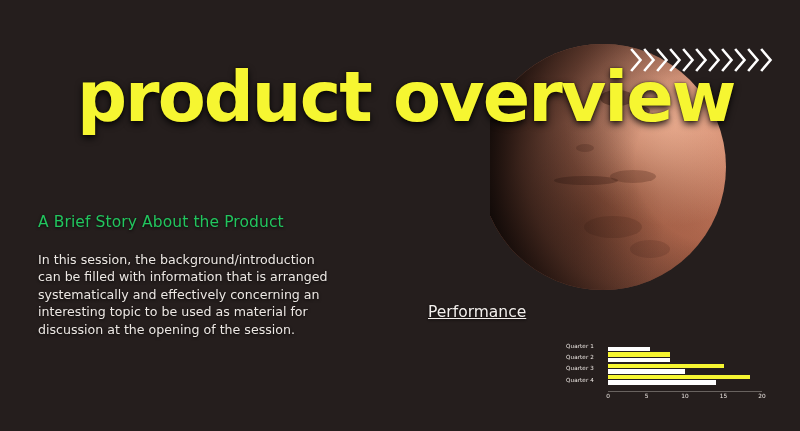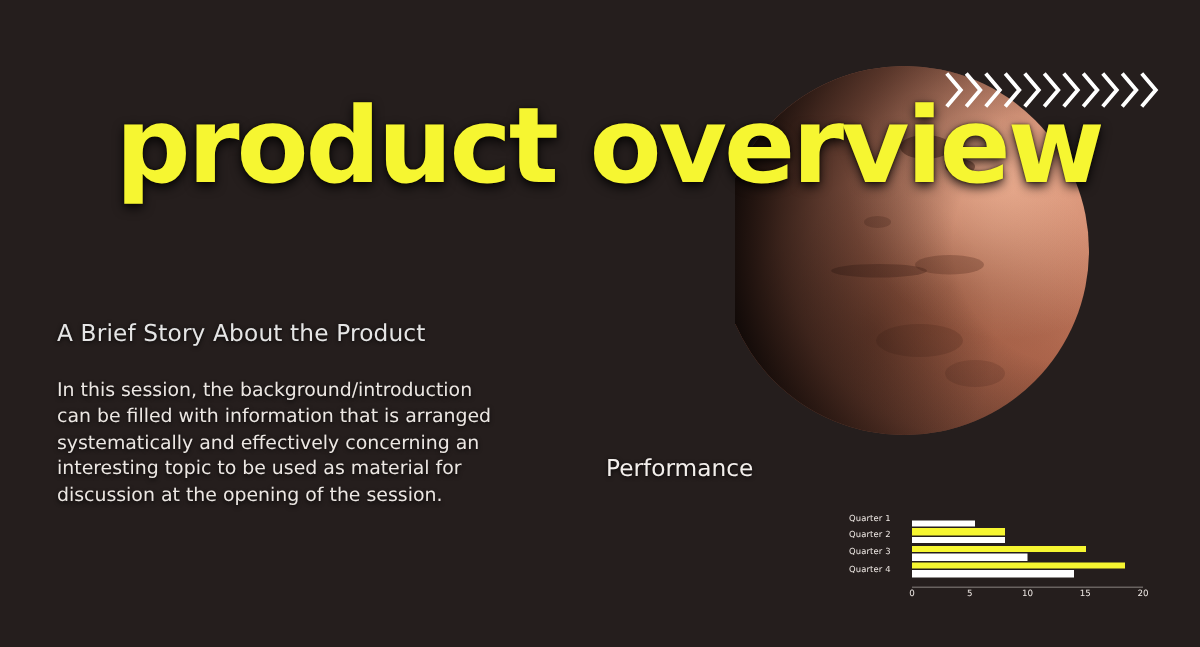--- a/index.html
+++ b/index.html
@@ -48,35 +48,36 @@
     letter-spacing:-2px;
     color:#f6f631;
     text-shadow:0 3px 7px rgba(0,0,0,.85), 0 0 2px rgba(0,0,0,.6);
     white-space:nowrap;
     margin-left:41px;
   }
 
   
   .subtitle{
     position:absolute;left:38px;top:213px;
-    font-size:15.5px;color:#e5e5e5;font-weight:normal;
+    font-size:15.5px;color:#22c55e;font-weight:normal;
     letter-spacing:.1px;
     text-shadow:0 1px 3px rgba(0,0,0,.8);
   }
   .body-copy{
     position:absolute;left:38px;top:251px;width:300px;
     font-size:12.6px;line-height:17.4px;color:#ece7e3;
     text-shadow:0 1px 3px rgba(0,0,0,.75);
   }
 
   
   .perf-title{
-    position:absolute;left:404px;top:303px;
+    position:absolute;left:428px;top:303px;
     font-size:15.5px;color:#f3efec;
     text-shadow:0 1px 3px rgba(0,0,0,.8);
+    text-decoration:underline;
   }
   .donut{position:absolute;width:54px;height:54px;}
   .donut svg{display:block;}
   .donut .val{
     position:absolute;inset:0;display:flex;align-items:center;justify-content:center;
     font-size:12.5px;color:#fff;font-weight:normal;
     text-shadow:0 1px 2px rgba(0,0,0,.9);
   }
   #donut0{left:409px;top:341px;}
   #donut1{left:475px;top:341px;}

